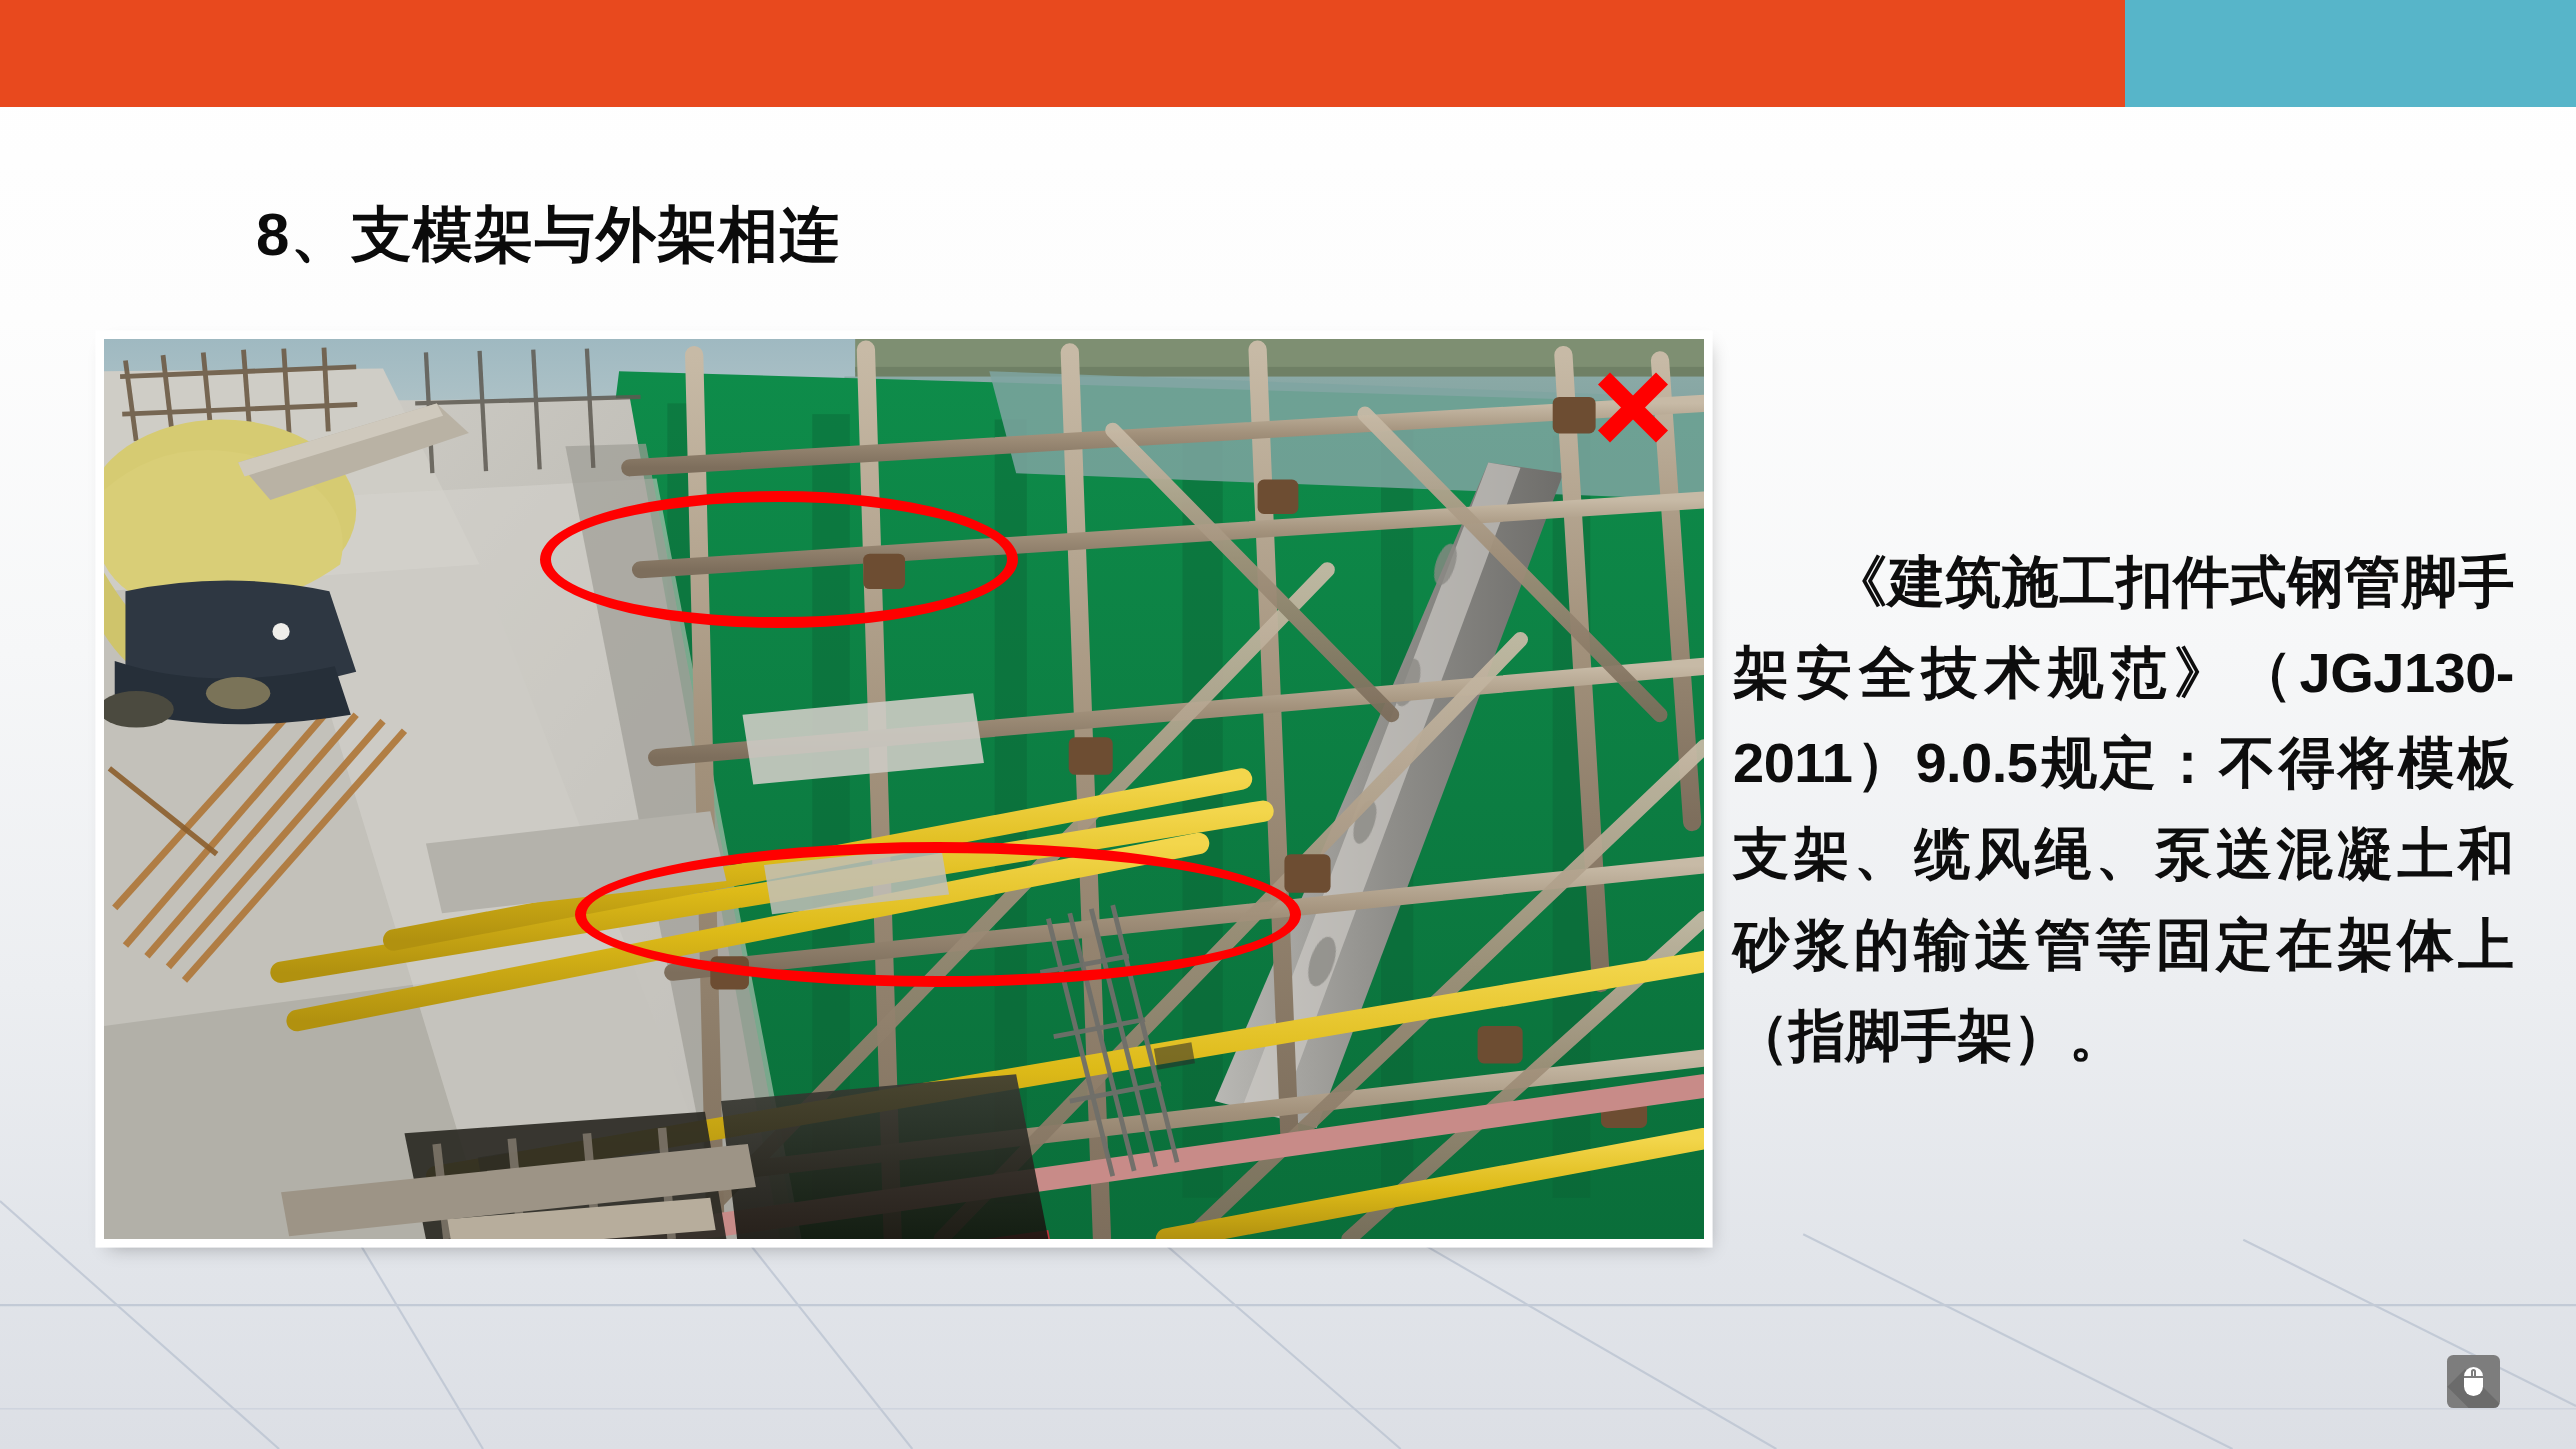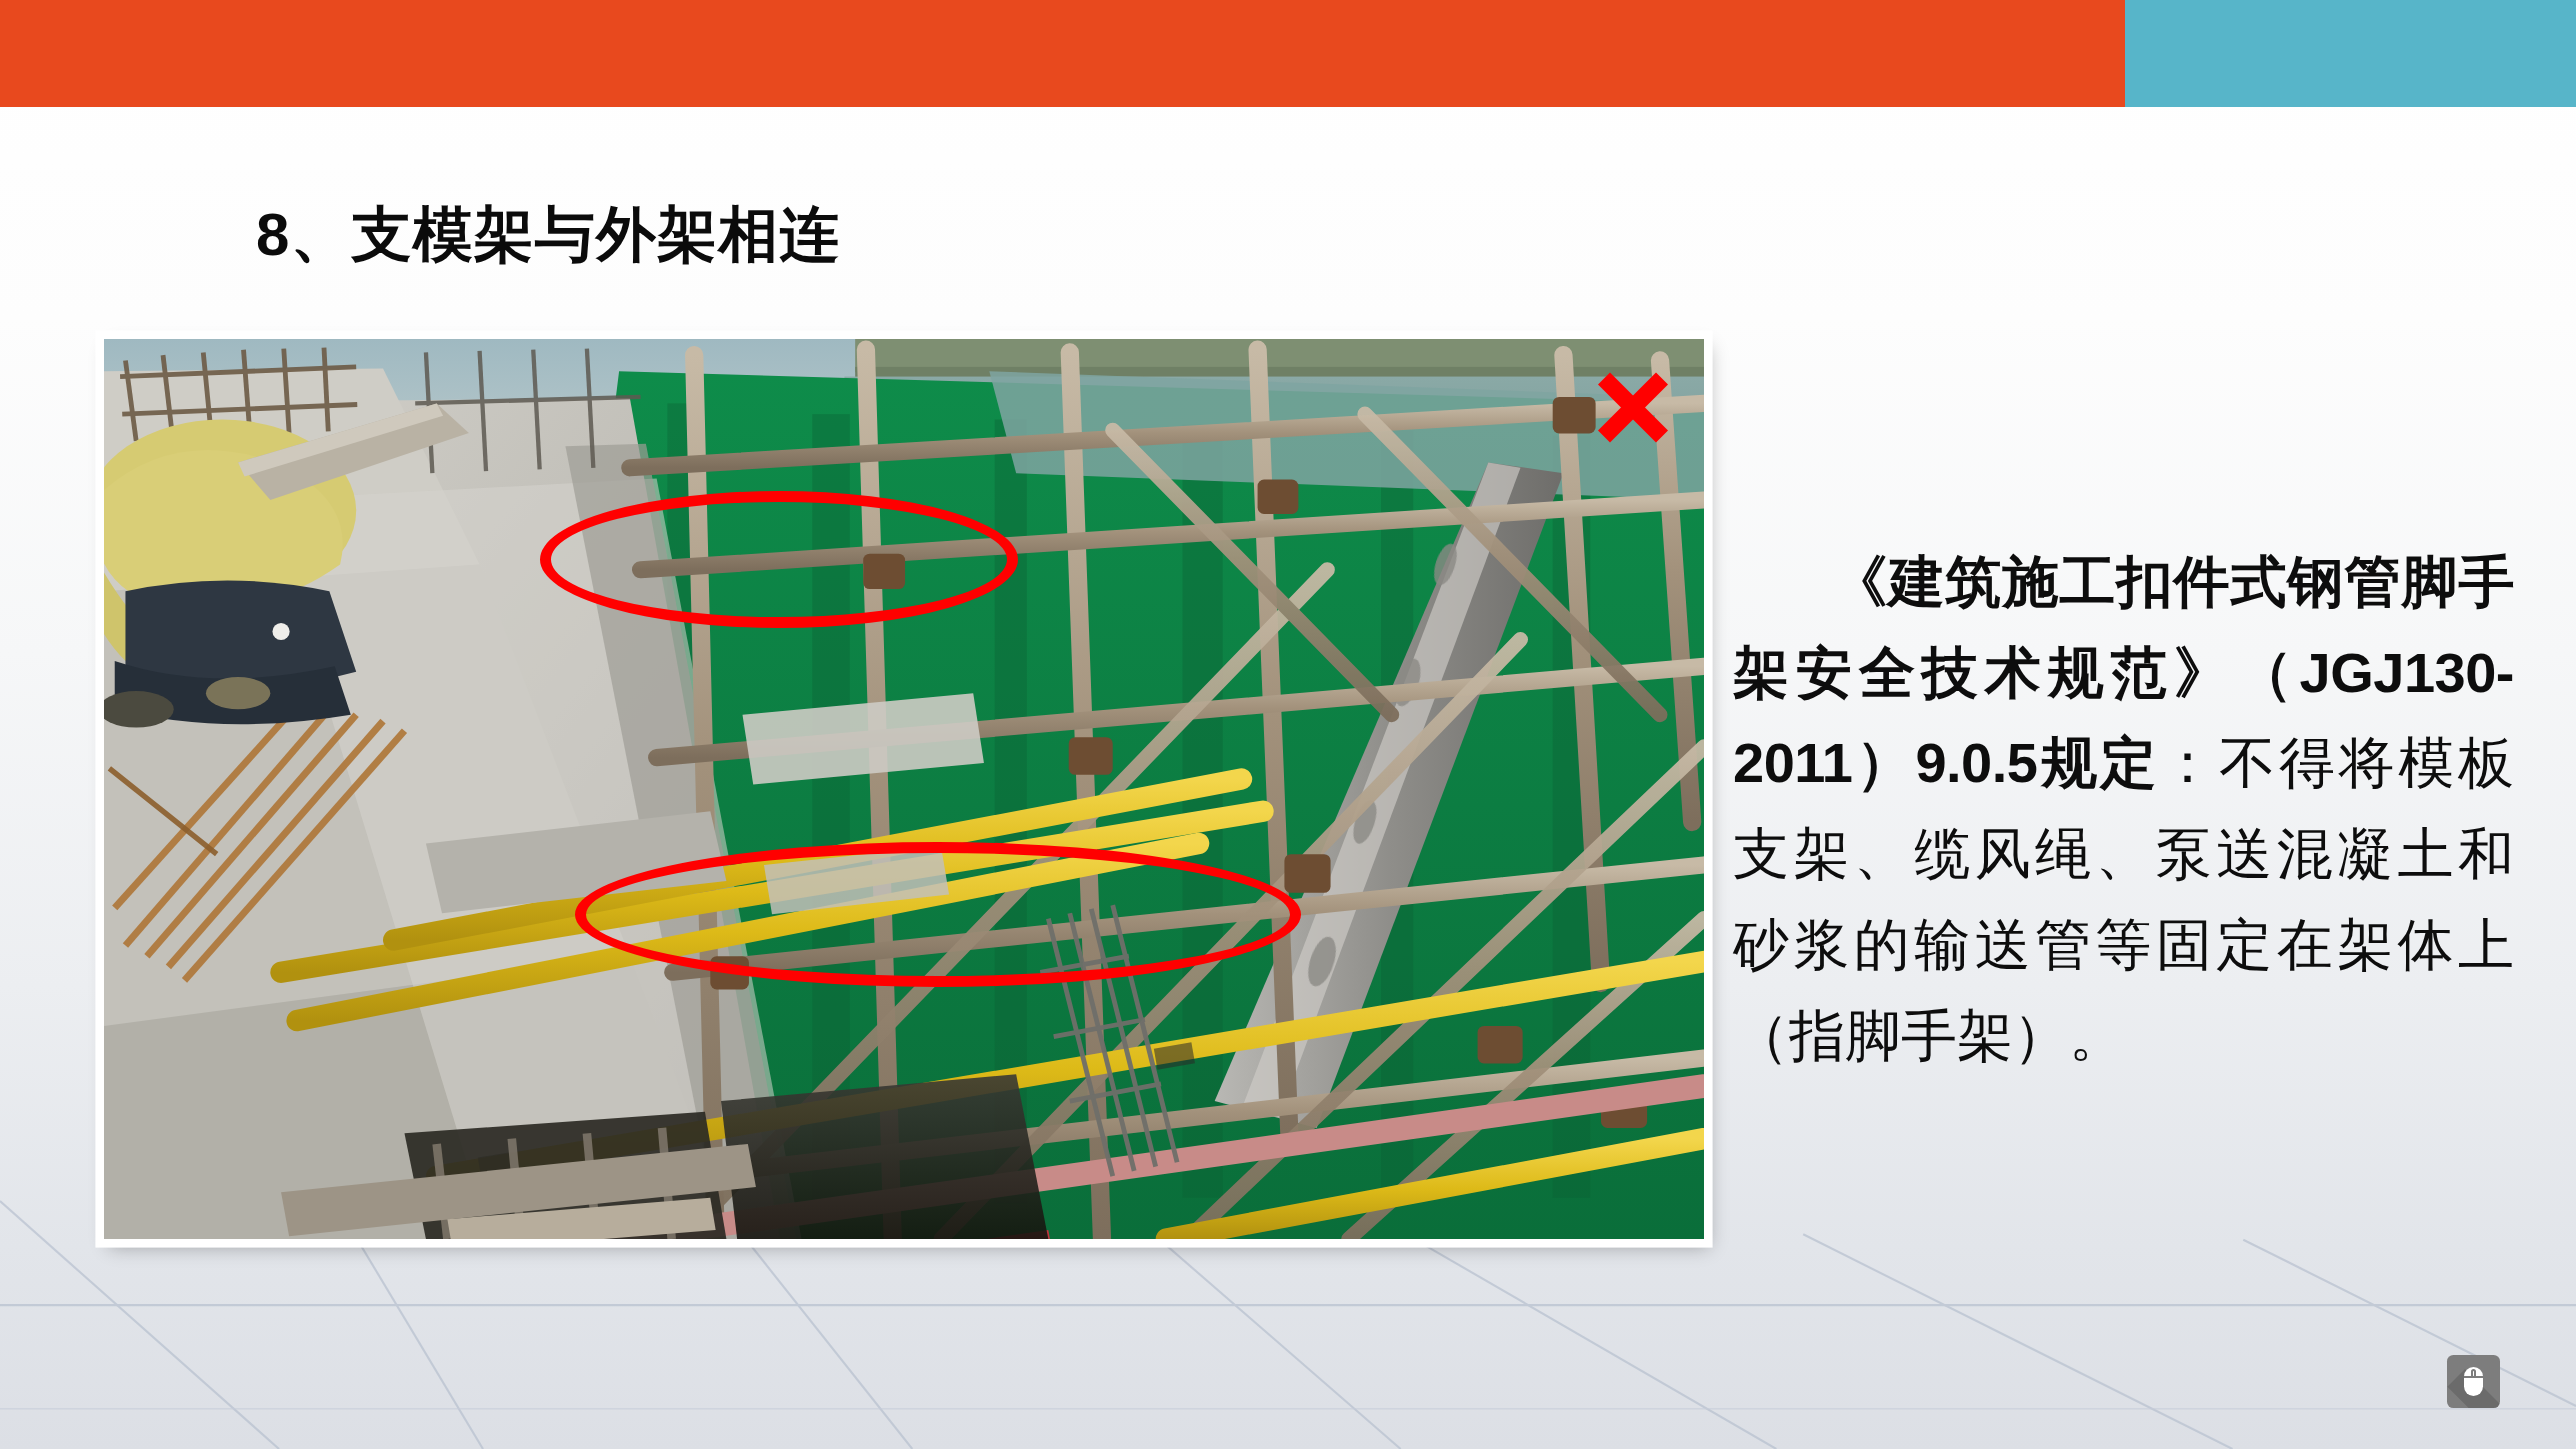--- a/index.html
+++ b/index.html
@@ -63,21 +63,21 @@
   #cross i.b{transform:rotate(-45deg);}
 
   
   #bodytext{
     position:absolute;left:1733px;top:537px;width:781px;
     font-size:56px;line-height:1.62;color:#0d0d0d;
     text-align:justify;text-justify:inter-ideograph;
   }
   #bodytext .ind{display:inline-block;width:97px;}
   #bodytext .strong{font-weight:700;letter-spacing:-0.5px;}
-  #bodytext .norm{font-weight:400;}
+  #bodytext .norm{font-weight:700;}
 
   
   #mouse-btn{
     position:absolute;left:2447px;top:1355px;width:53px;height:53px;
     background:#7d7d7d;border-radius:6.4px;overflow:hidden;
   }
   #mouse-btn .shadow{
     position:absolute;left:18px;top:14px;width:97px;height:25px;
     background:rgba(0,0,0,.14);transform:rotate(45deg);transform-origin:0 0;
   }

